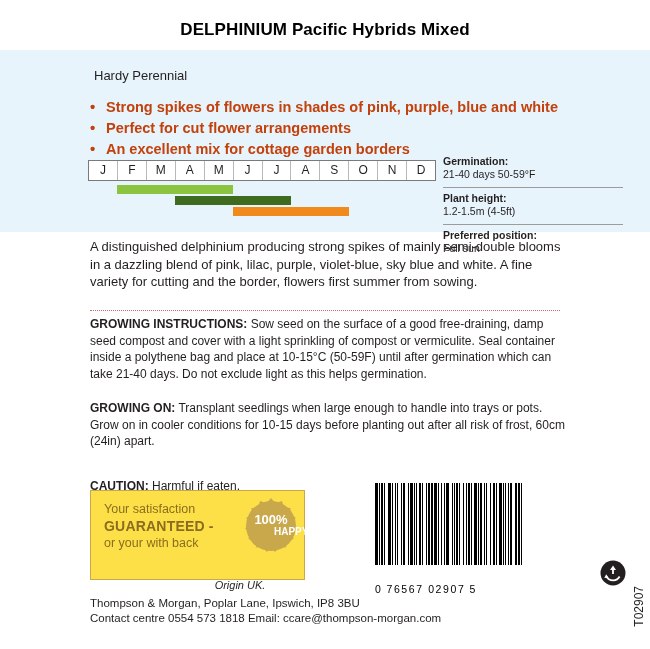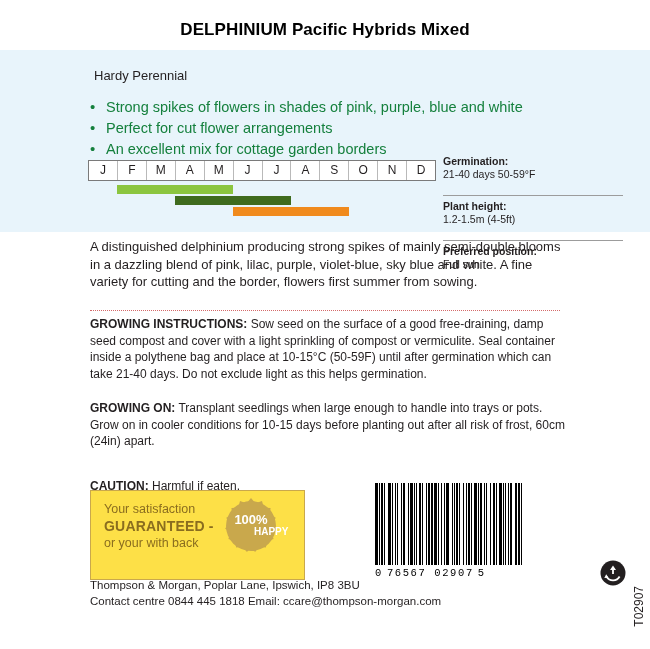--- a/index.html
+++ b/index.html
@@ -40,25 +40,25 @@
     color: #231f20;
   }
   .bullets {
     position: absolute;
     left: 88px; top: 97px;
     margin: 0; padding: 0;
     list-style: none;
   }
   .bullets li {
     font-size: 14.5px;
-    font-weight: normal;
+    font-weight: bold;
     line-height: 21px;
     position: relative;
     padding-left: 18px;
-    color: #15803d;
+    color: #c2410c;
   }
   .bullets li:before {
     content: "\2022";
     position: absolute;
     left: 2px; top: -1px;
     font-size: 15px;
   }
 
   
   .cal {
@@ -98,21 +98,21 @@
 
   
   .info {
     position: absolute;
     left: 443px; top: 155px;
     width: 180px;
     font-size: 10.5px;
     line-height: 13px;
     color: #231f20;
   }
-  .info .blk { margin-bottom: 4px; padding-bottom: 14px; }
+  .info .blk { margin-bottom: 4px; padding-bottom: 6px; }
   .info .blk.sep { border-bottom: 1px solid #9c9c9c; }
   .info .lbl { font-weight: bold; }
 
   
   .desc {
     position: absolute;
     left: 90px; top: 238px;
     width: 480px;
     font-size: 13px;
     line-height: 17.5px;
@@ -150,21 +150,21 @@
   .guarantee .g-text {
     position: absolute;
     left: 13px; top: 10px;
     color: #8a6d1f;
     font-size: 12.5px;
     line-height: 17px;
   }
   .guarantee .g-text .big { font-size: 14px; font-weight: bold; letter-spacing: .2px; }
   .seal {
     position: absolute;
-    right: 24px; top: 6px;
+    right: 4px; top: 6px;
     width: 58px; height: 58px;
   }
   .seal .disc {
     position: absolute; left: 4px; top: 4px;
     width: 50px; height: 50px;
     border-radius: 50%;
     background: #c9a84c;
     color: #fff;
     text-align: center;
     font-weight: bold;
@@ -176,25 +176,25 @@
 
   
   .barcode-wrap {
     position: absolute;
     left: 375px; top: 483px;
     width: 155px;
   }
   .barcode { height: 82px; width: 148px; display: flex; align-items: flex-end; }
   .barcode span { display: block; height: 100%; }
   .barnum {
-    margin-top: 2px;
+    margin-top: 18px;
     font-size: 10.5px;
     letter-spacing: 1.6px;
     color: #000;
-    font-family: Liberation Mono, monospace;
+    font-family: Liberation Sans, sans-serif;
   }
   .barnum .lead { margin-right: 4px; }
 
   
   .recycle {
     position: absolute;
     right: 24px; top: 560px;
     width: 26px; height: 26px;
   }
   .vcode {
@@ -421,17 +421,18 @@
       <circle cx="13" cy="13" r="12.5" fill="#231f20"></circle>
       <path d="M13 5.5 L16 10 L13.9 10 L13.9 14 L12.1 14 L12.1 10 L10 10 Z" fill="#fff"></path>
       <path d="M19.6 16.5 A7.5 7.5 0 0 1 6.6 16.8" fill="none" stroke="#fff" stroke-width="1.8"></path>
       <path d="M6.2 14.2 L8.6 17.8 L4.3 18.1 Z" fill="#fff"></path>
     </svg>
   </div>
 
   <div class="vcode">T02907</div>
 
   <div class="footer">
+    <div class="origin">Origin UK.</div>
     <div>Thompson &amp; Morgan, Poplar Lane, Ipswich, IP8 3BU</div>
-    <div>Contact centre 0844 445 1818 Email: ccare@thompson-morgan.com</div>
+    <div>Contact centre 0554 573 1818 Email: ccare@thompson-morgan.com</div>
   </div>
 
 </div>
 
 </body></html>

